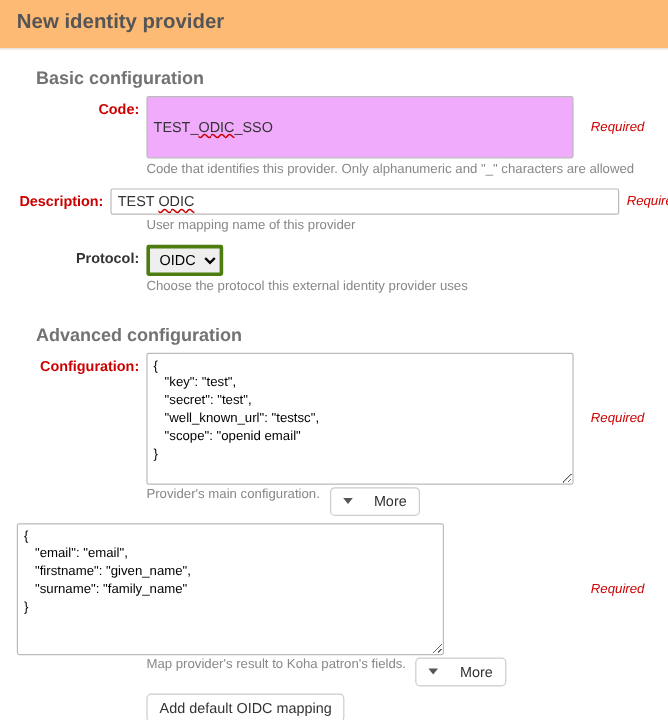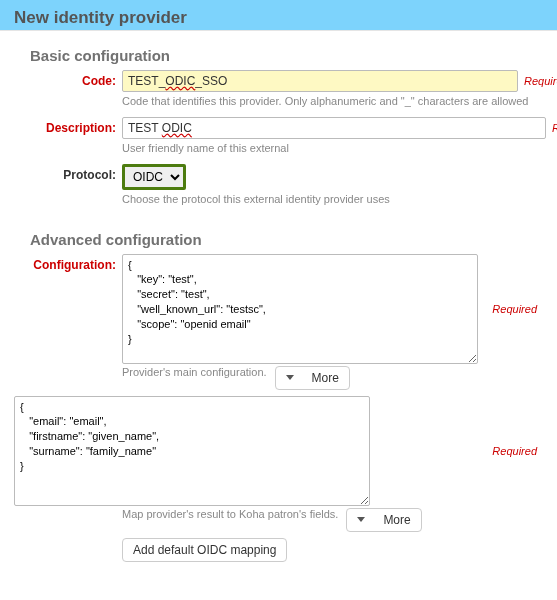--- a/index.html
+++ b/index.html
@@ -5,43 +5,44 @@
   html, body {
     margin: 0;
     padding: 0;
     width: 557px;
     font-family: Arial, Helvetica, sans-serif;
     font-size: 12px;
     color: #333;
     background: #fff;
   }
   .page-header {
-    background: #7dd3fc;
+    background: #fdba74;
     border-bottom: 1px solid #e5e5e5;
-    padding: 8px 14px 2px;
+    padding: 8px 14px 12px;
   }
   .page-header h1 {
     margin: 0;
     font-size: 17px;
     font-weight: bold;
     color: #555;
   }
   .section {
     padding: 4px 14px 0;
   }
   .section h2 {
     font-size: 15px;
     font-weight: bold;
     color: #727272;
     margin: 12px 16px 6px;
   }
   .field-row {
     display: flex;
     align-items: flex-start;
     margin-bottom: 2px;
+    justify-content: center;
   }
   .field-label {
     flex: 0 0 102px;
     text-align: right;
     padding-right: 6px;
     padding-top: 4px;
     font-size: 12px;
     font-weight: bold;
     color: #333;
   }
@@ -138,37 +139,37 @@
 <div class="page-header">
   <h1>New identity provider</h1>
 </div>
 
 <div class="section">
   <h2>Basic configuration</h2>
 
   <div class="field-row">
     <div class="field-label required">Code:</div>
     <div class="field-control">
-      <div style="width: 396px; padding: 3px 5px; font-size: 12px; border: 1px solid rgb(187, 187, 187); border-radius: 2px; box-sizing: border-box; background: #fef9c3; min-height: 22px;"><span>TEST</span><span>_</span><span class="wavy">ODIC</span><span>_</span><span>SSO</span></div>
+      <div style="width: 356px; padding: 18px 5px; font-size: 12px; border: 1px solid rgb(187, 187, 187); border-radius: 2px; box-sizing: border-box; background: #f0abfc; min-height: 22px;"><span>TEST</span><span>_</span><span class="wavy">ODIC</span><span>_</span><span>SSO</span></div>
       <span class="req-text">Required</span>
     </div>
   </div>
   <div class="help-row">
       <div class="help-text">Code that identifies this provider. Only alphanumeric and "_" characters are allowed</div>
     </div>
 
   <div class="field-row">
     <div class="field-label required">Description:</div>
     <div class="field-control">
       <div style="width: 424px; padding: 3px 5px; font-size: 12px; border: 1px solid rgb(187, 187, 187); border-radius: 2px; box-sizing: border-box; background: rgb(255, 255, 255); min-height: 22px;"><span>TEST</span><span> </span><span class="wavy">ODIC</span></div>
       <span class="req-text">Required</span>
     </div>
   </div>
   <div class="help-row">
-      <div class="help-text">User friendly name of this external</div>
+      <div class="help-text">User mapping name of this provider</div>
     </div>
 
   <div class="field-row">
     <div class="field-label">Protocol:</div>
     <div class="field-control">
       <select>
         <option>OIDC</option>
       </select>
     </div>
   </div>

